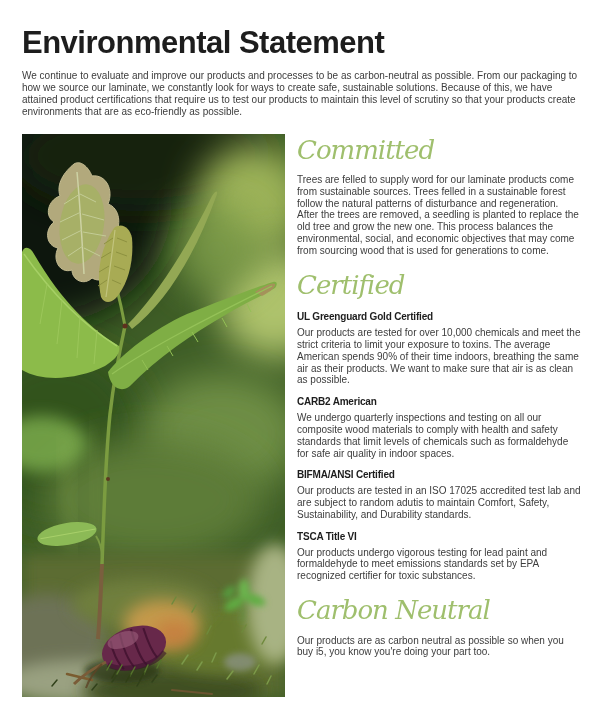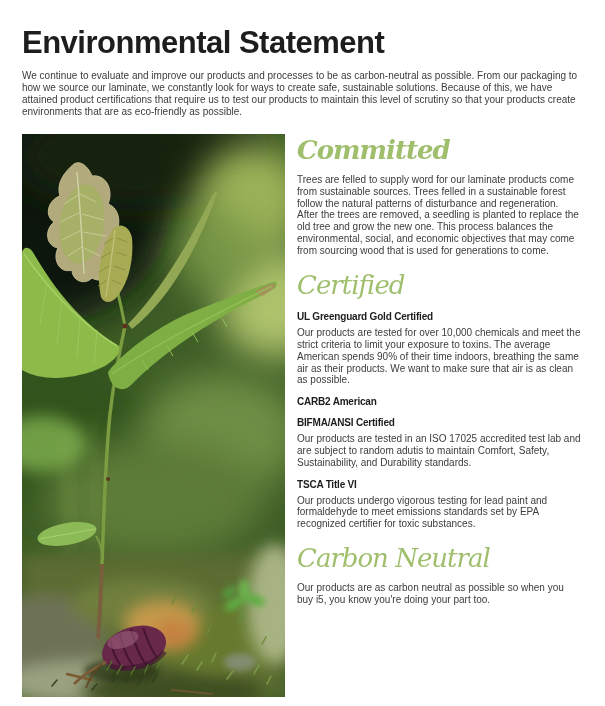--- a/index.html
+++ b/index.html
@@ -28,21 +28,21 @@
     width:263px;height:563px;flex:0 0 auto;overflow:hidden;
     background:#3e5d26;
   }
   .photo svg{display:block;}
   .col{width:284px;flex:0 0 auto;padding-top:0;}
   .script{
     font-family:"DejaVu Serif", serif;font-style:italic;font-weight:normal;
     font-size:26px;line-height:1.25;color:var(--accent);
     letter-spacing:-1px;margin:0 0 8px 0;
   }
-  .script.first{margin-top:0;font-weight:bold;}
+  .script.first{margin-top:0;}
   .col p{
     font-size:10px;line-height:1.18;margin:0 0 10px 0;
   }
   .col h3{
     font-size:10px;font-weight:bold;color:var(--title);
     letter-spacing:-0.2px;margin:10px 0 5px 0;
   }
   .script.mid{margin-top:12px;}
 </style>
 </head>
@@ -167,20 +167,21 @@
 
       <div class="script first">Committed</div>
       <p>Trees are felled to supply word for our laminate products come from sustainable sources. Trees felled in a sustainable forest follow the natural patterns of disturbance and regeneration. After the trees are removed, a seedling is planted to replace the old tree and grow the new one. This process balances the environmental, social, and economic objectives that may come from sourcing wood that is used for generations to come.</p>
 
       <div class="script mid">Certified</div>
 
       <h3>UL Greenguard Gold Certified</h3>
       <p>Our products are tested for over 10,000 chemicals and meet the strict criteria to limit your exposure to toxins. The average American spends 90% of their time indoors, breathing the same air as their products. We want to make sure that air is as clean as possible.</p>
 
       <h3>CARB2 American</h3>
+      <p>We undergo quarterly inspections and testing on all our composite wood materials to comply with health and safety standards that limit levels of chemicals such as formaldehyde for safe air quality in indoor spaces.</p>
 
       <h3>BIFMA/ANSI Certified</h3>
       <p>Our products are tested in an ISO 17025 accredited test lab and are subject to random adutis to maintain Comfort, Safety, Sustainability, and Durability standards.</p>
 
       <h3>TSCA Title VI</h3>
       <p>Our products undergo vigorous testing for lead paint and formaldehyde to meet emissions standards set by EPA recognized certifier for toxic substances.</p>
 
       <div class="script mid">Carbon Neutral</div>
       <p>Our products are as carbon neutral as possible so when you buy i5, you know you're doing your part too.</p>
 

